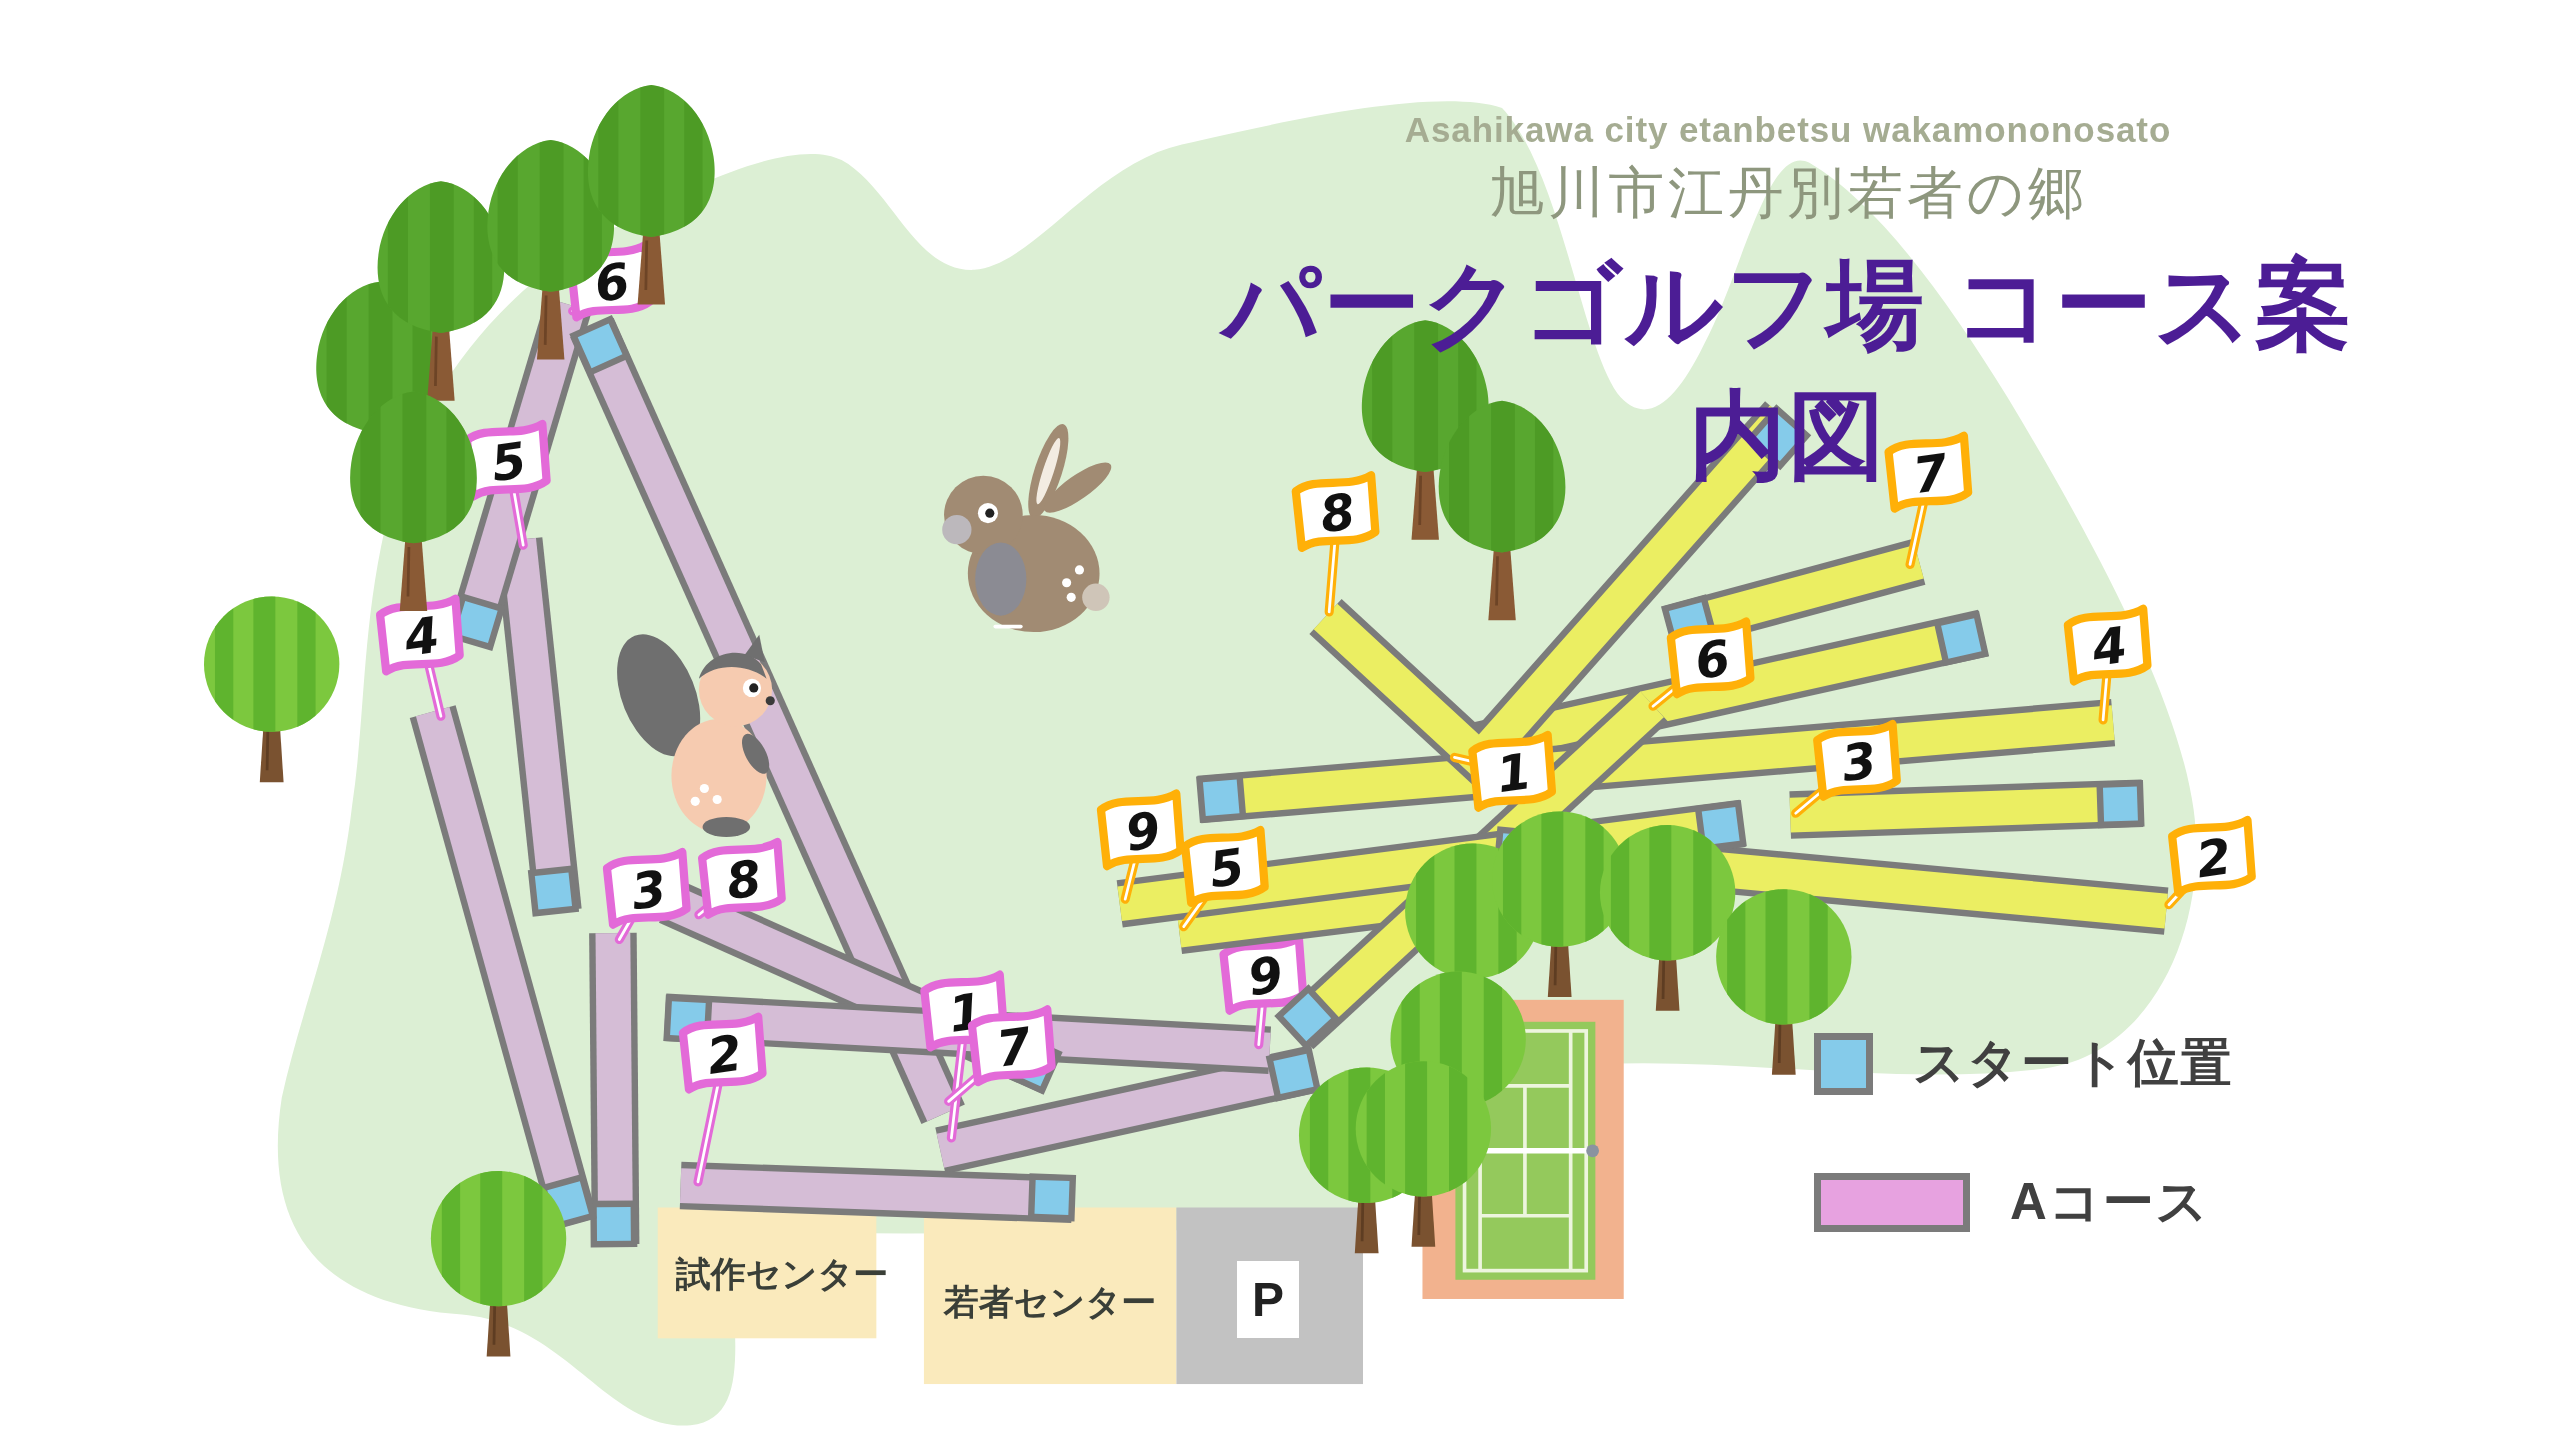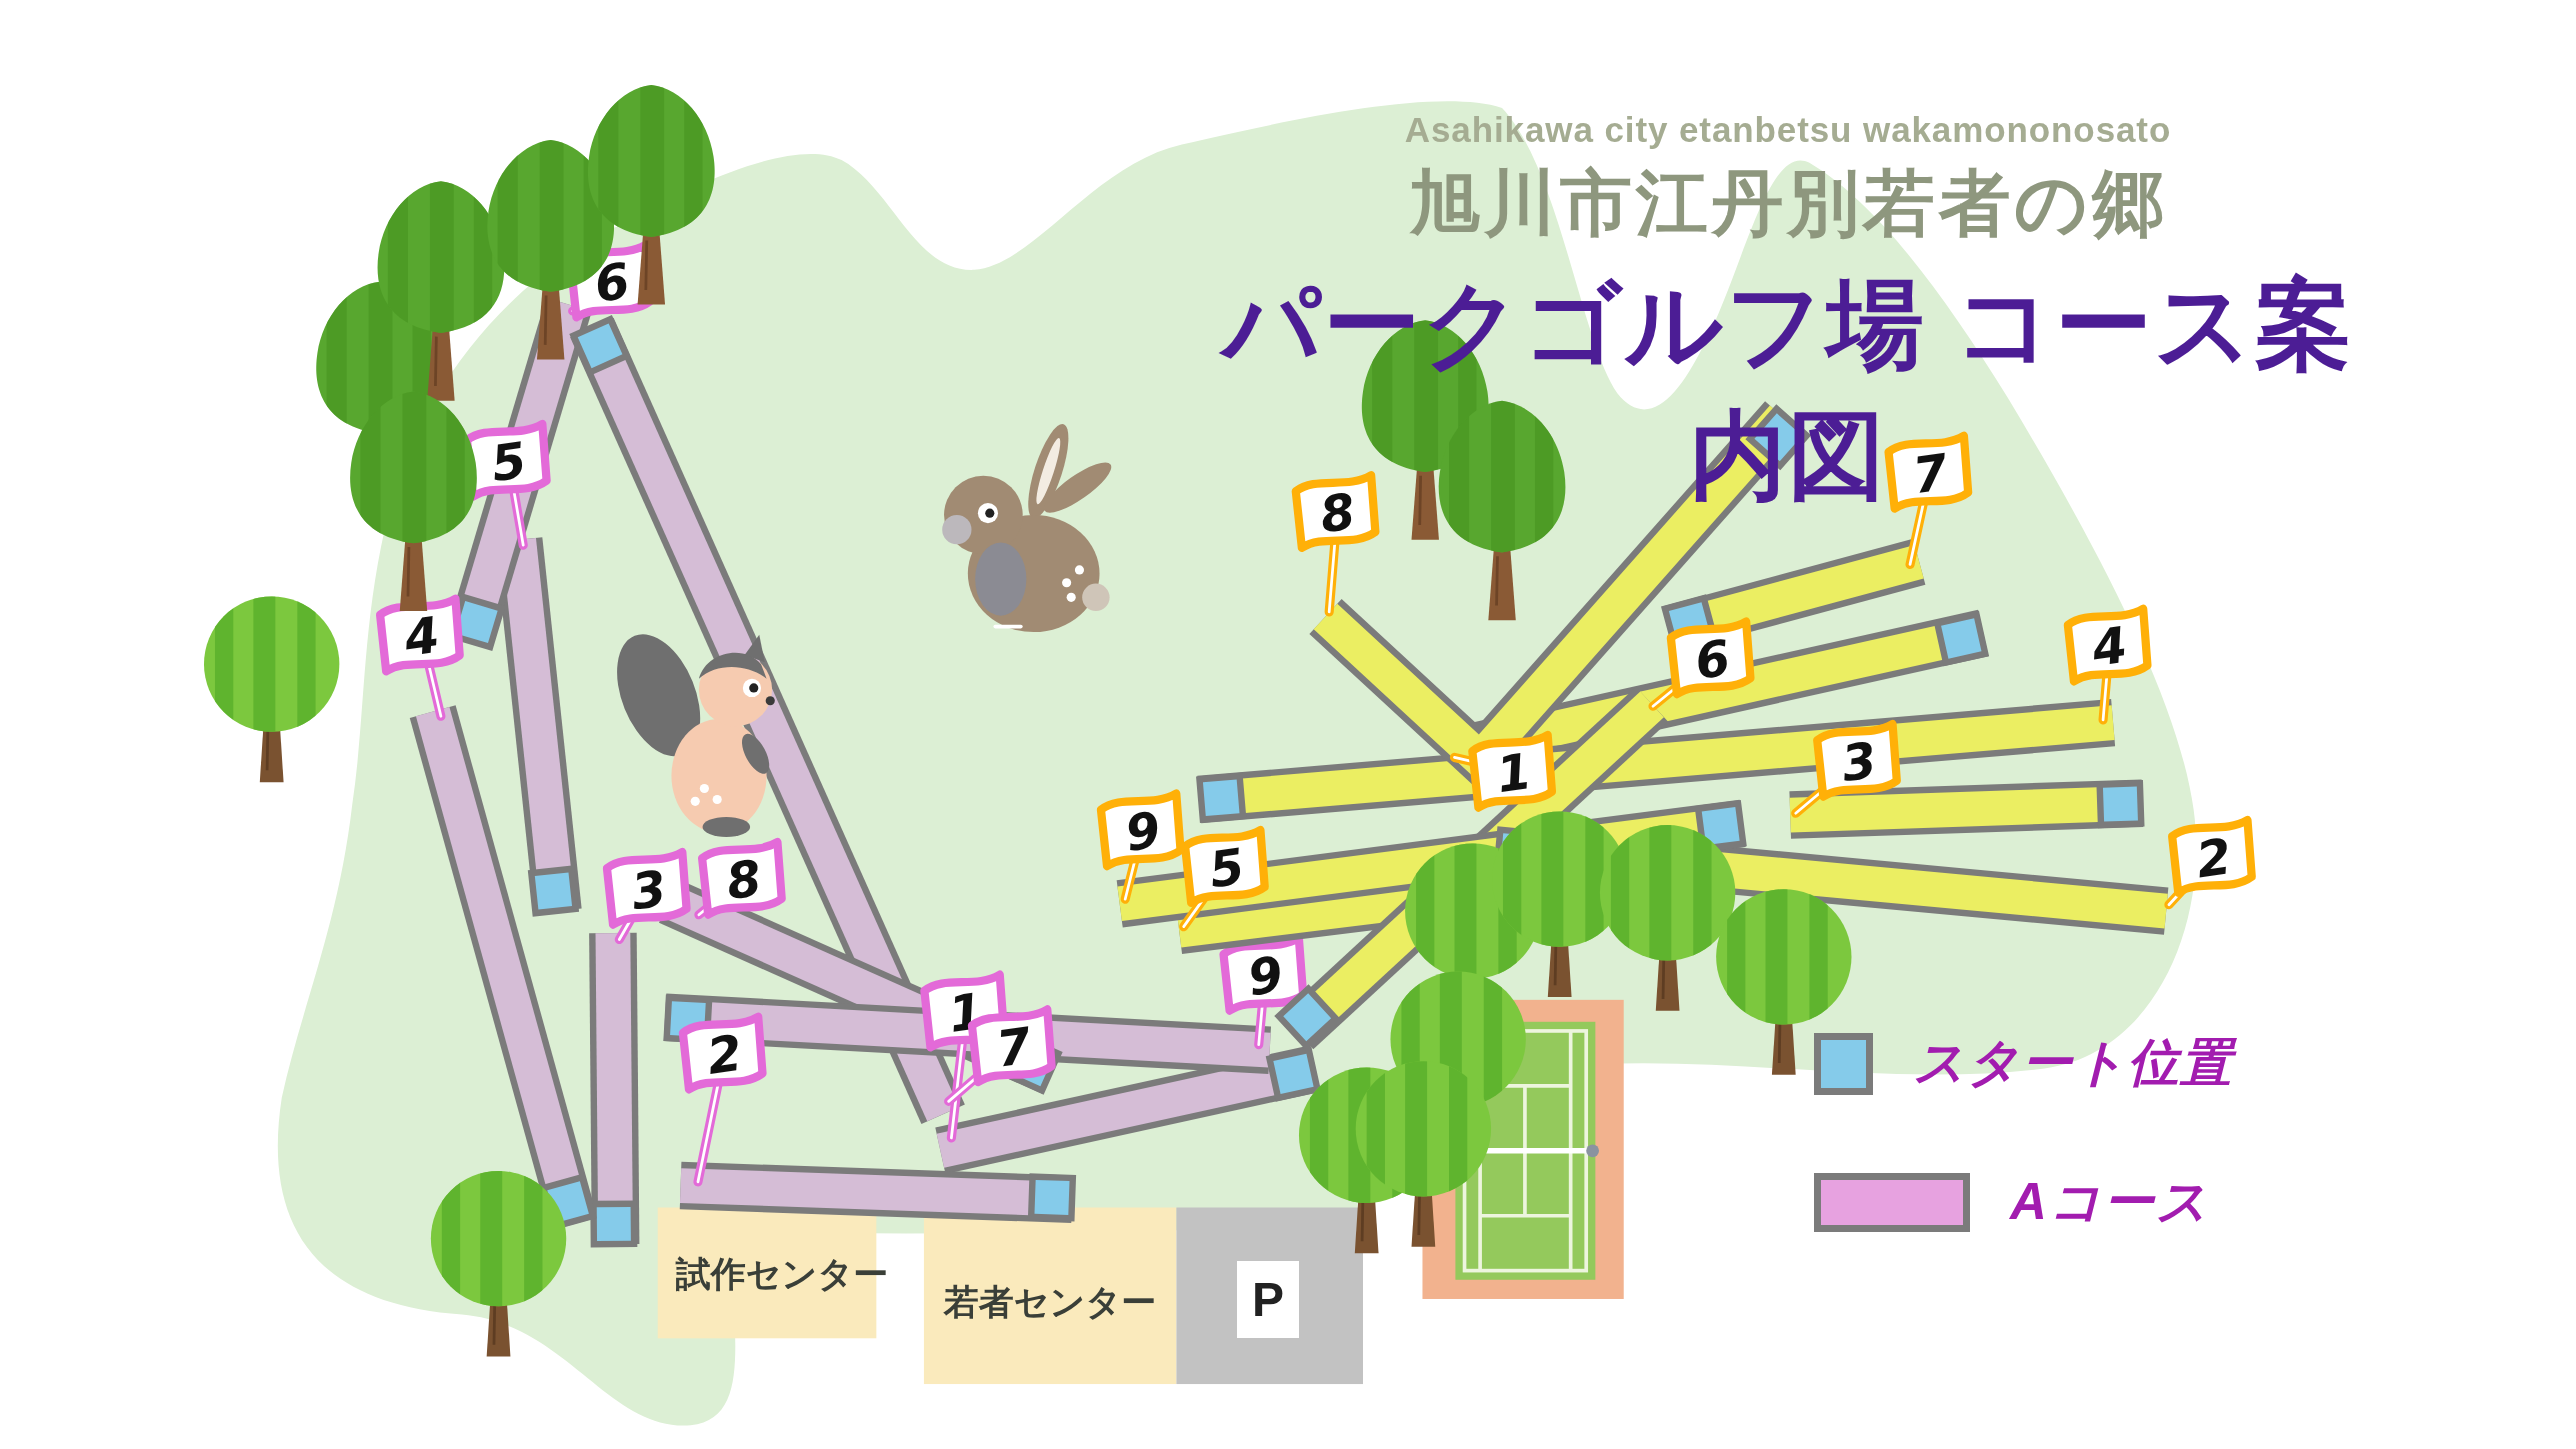--- a/index.html
+++ b/index.html
@@ -1,28 +1,28 @@
 <!DOCTYPE html>
 <html style="font-size:14.6px"><head>
 <meta charset="utf-8">
 <style>
   html,body{margin:0;padding:0;background:#ffffff;}
   .stage{position:relative;width:2576px;height:1449px;background:#ffffff;overflow:hidden;
          font-family:"Liberation Sans","DejaVu Sans",sans-serif;}
   svg{position:absolute;left:0;top:0;z-index:1;}
   .title-block{position:absolute;left:1198px;top:64px;width:1180px;text-align:center;z-index:3;margin-top:46px;}
   .t-en{font-size:35px;letter-spacing:0.9px;color:#a5ac92;font-weight:bold;}
-  .t-ja{font-size:72px;font-weight:bold;color:#8e977e;letter-spacing:3.7px;margin-top:5.5px;}
+  .t-ja{font-size:56px;font-weight:normal;color:#8e977e;letter-spacing:3.7px;margin-top:5.5px;}
   .t-sub{font-size:97px;font-weight:bold;color:#4c1d95;letter-spacing:1.8px;margin-top:9.1px;}
   .legend{position:absolute;left:1814px;top:1029px;z-index:3;}
   .legend-row{display:flex;align-items:center;margin-bottom:70px;}
   .sw{box-sizing:border-box;border:7.3px solid #7b7b7b;margin-right:40px;}
   .sw-square{width:59px;height:62px;}
   .sw-bar{width:156px;height:59px;}
-  .legend-label{font-size:51px;font-weight:bold;color:#a21caf;letter-spacing:1.8px;white-space:nowrap;font-style:italic;}
+  .legend-label{font-size:51px;font-weight:bold;color:#404040;letter-spacing:1.8px;white-space:nowrap;}
   .bldg-label{position:absolute;z-index:3;font-weight:bold;color:#3a3f38;text-align:center;white-space:nowrap;}
   .p-box{position:absolute;z-index:3;background:#ffffff;display:flex;align-items:center;justify-content:center;
          font-size:48px;font-weight:bold;color:#222;}
 </style>
 </head>
 <body>
 
 <div class="stage">
 
   <svg id="map" width="2576" height="1449" viewBox="0 0 2816 1584">

